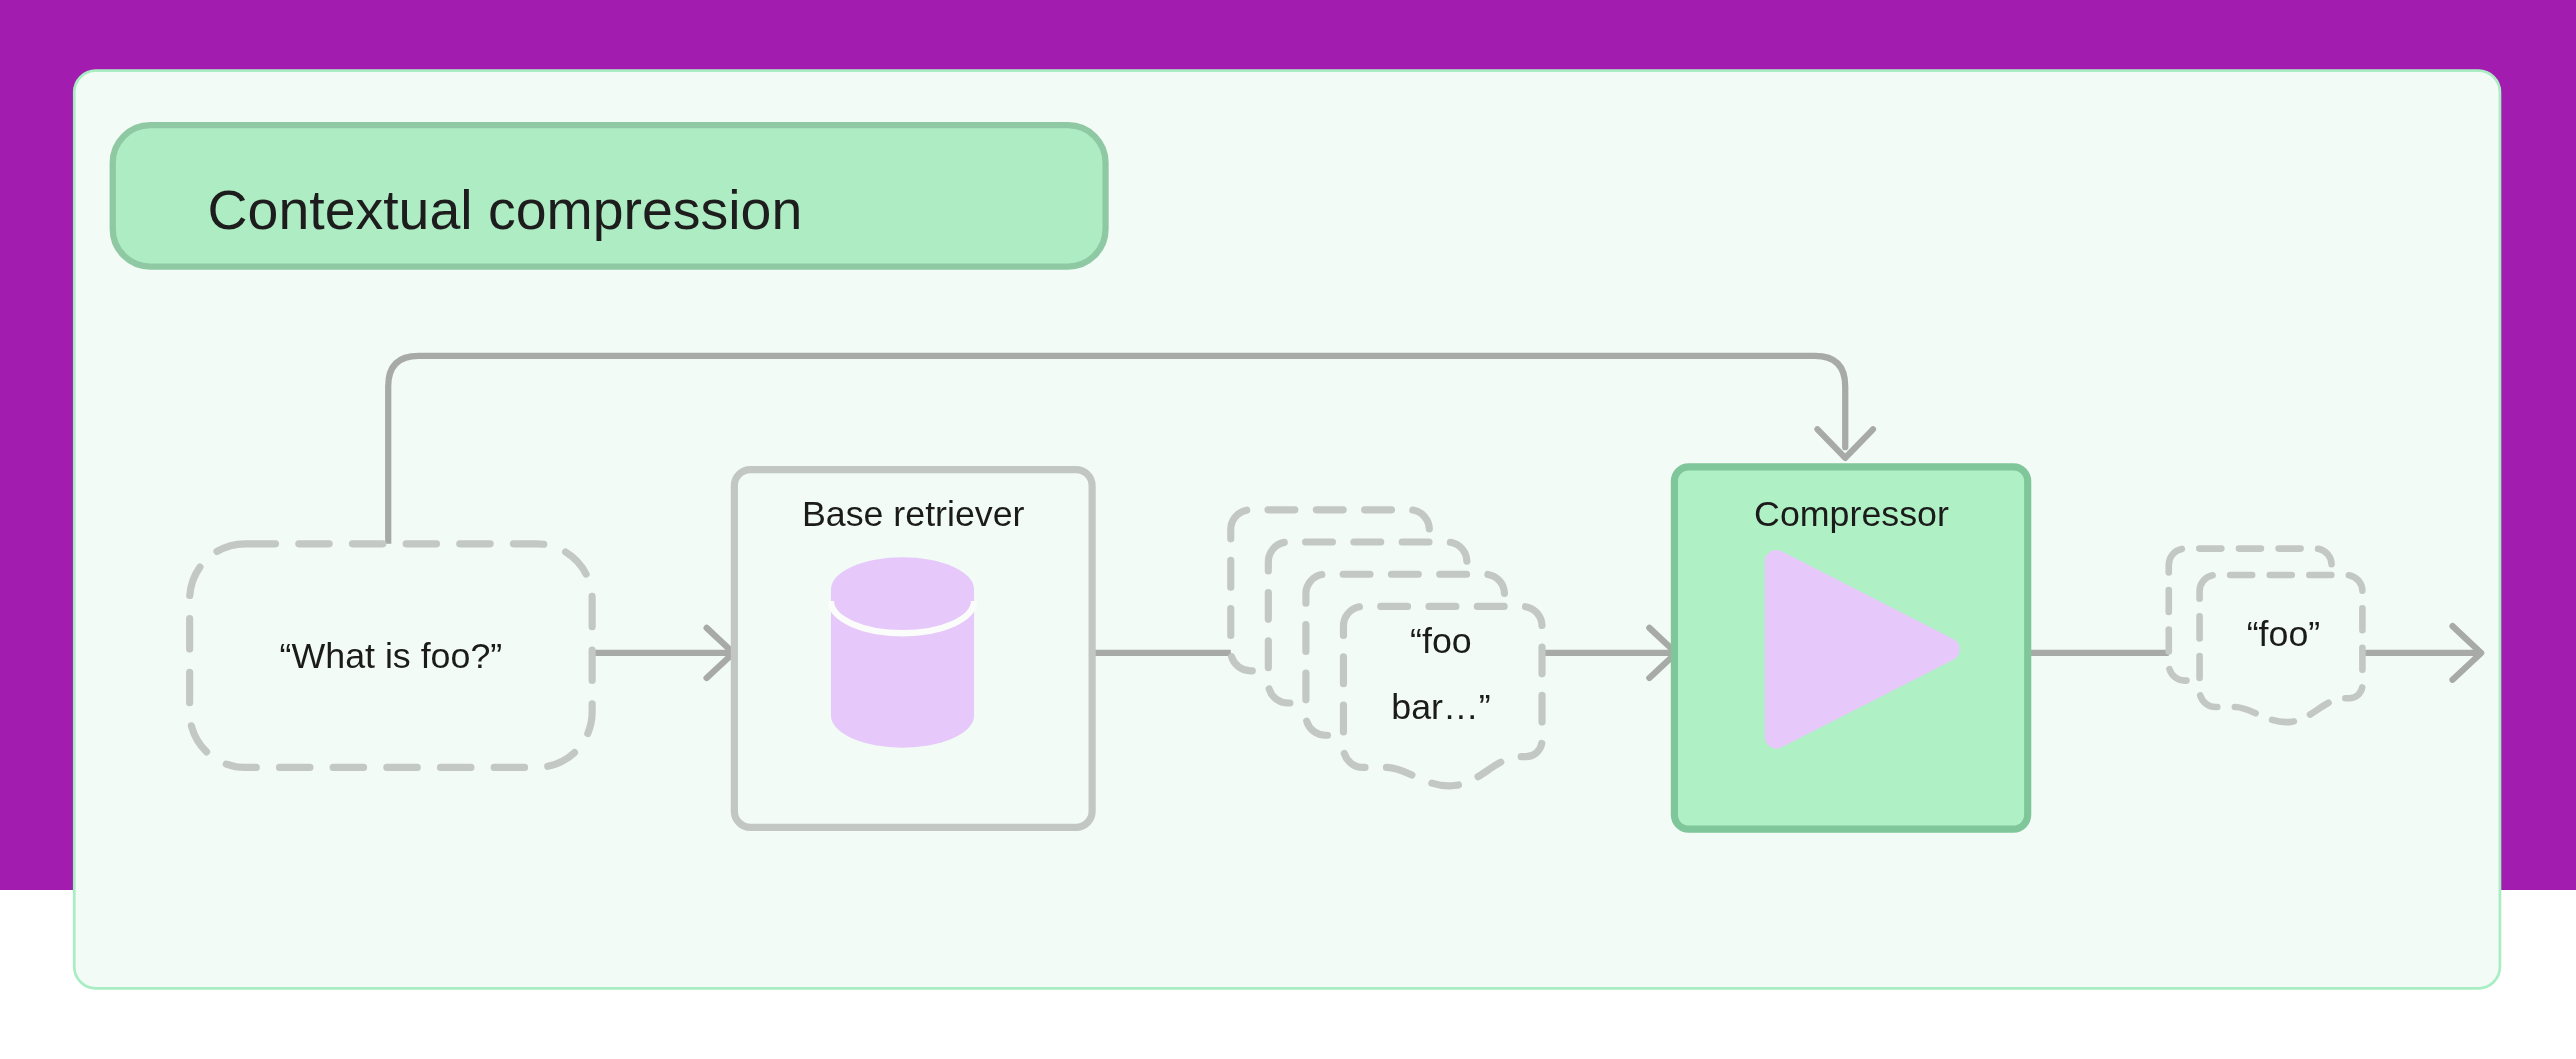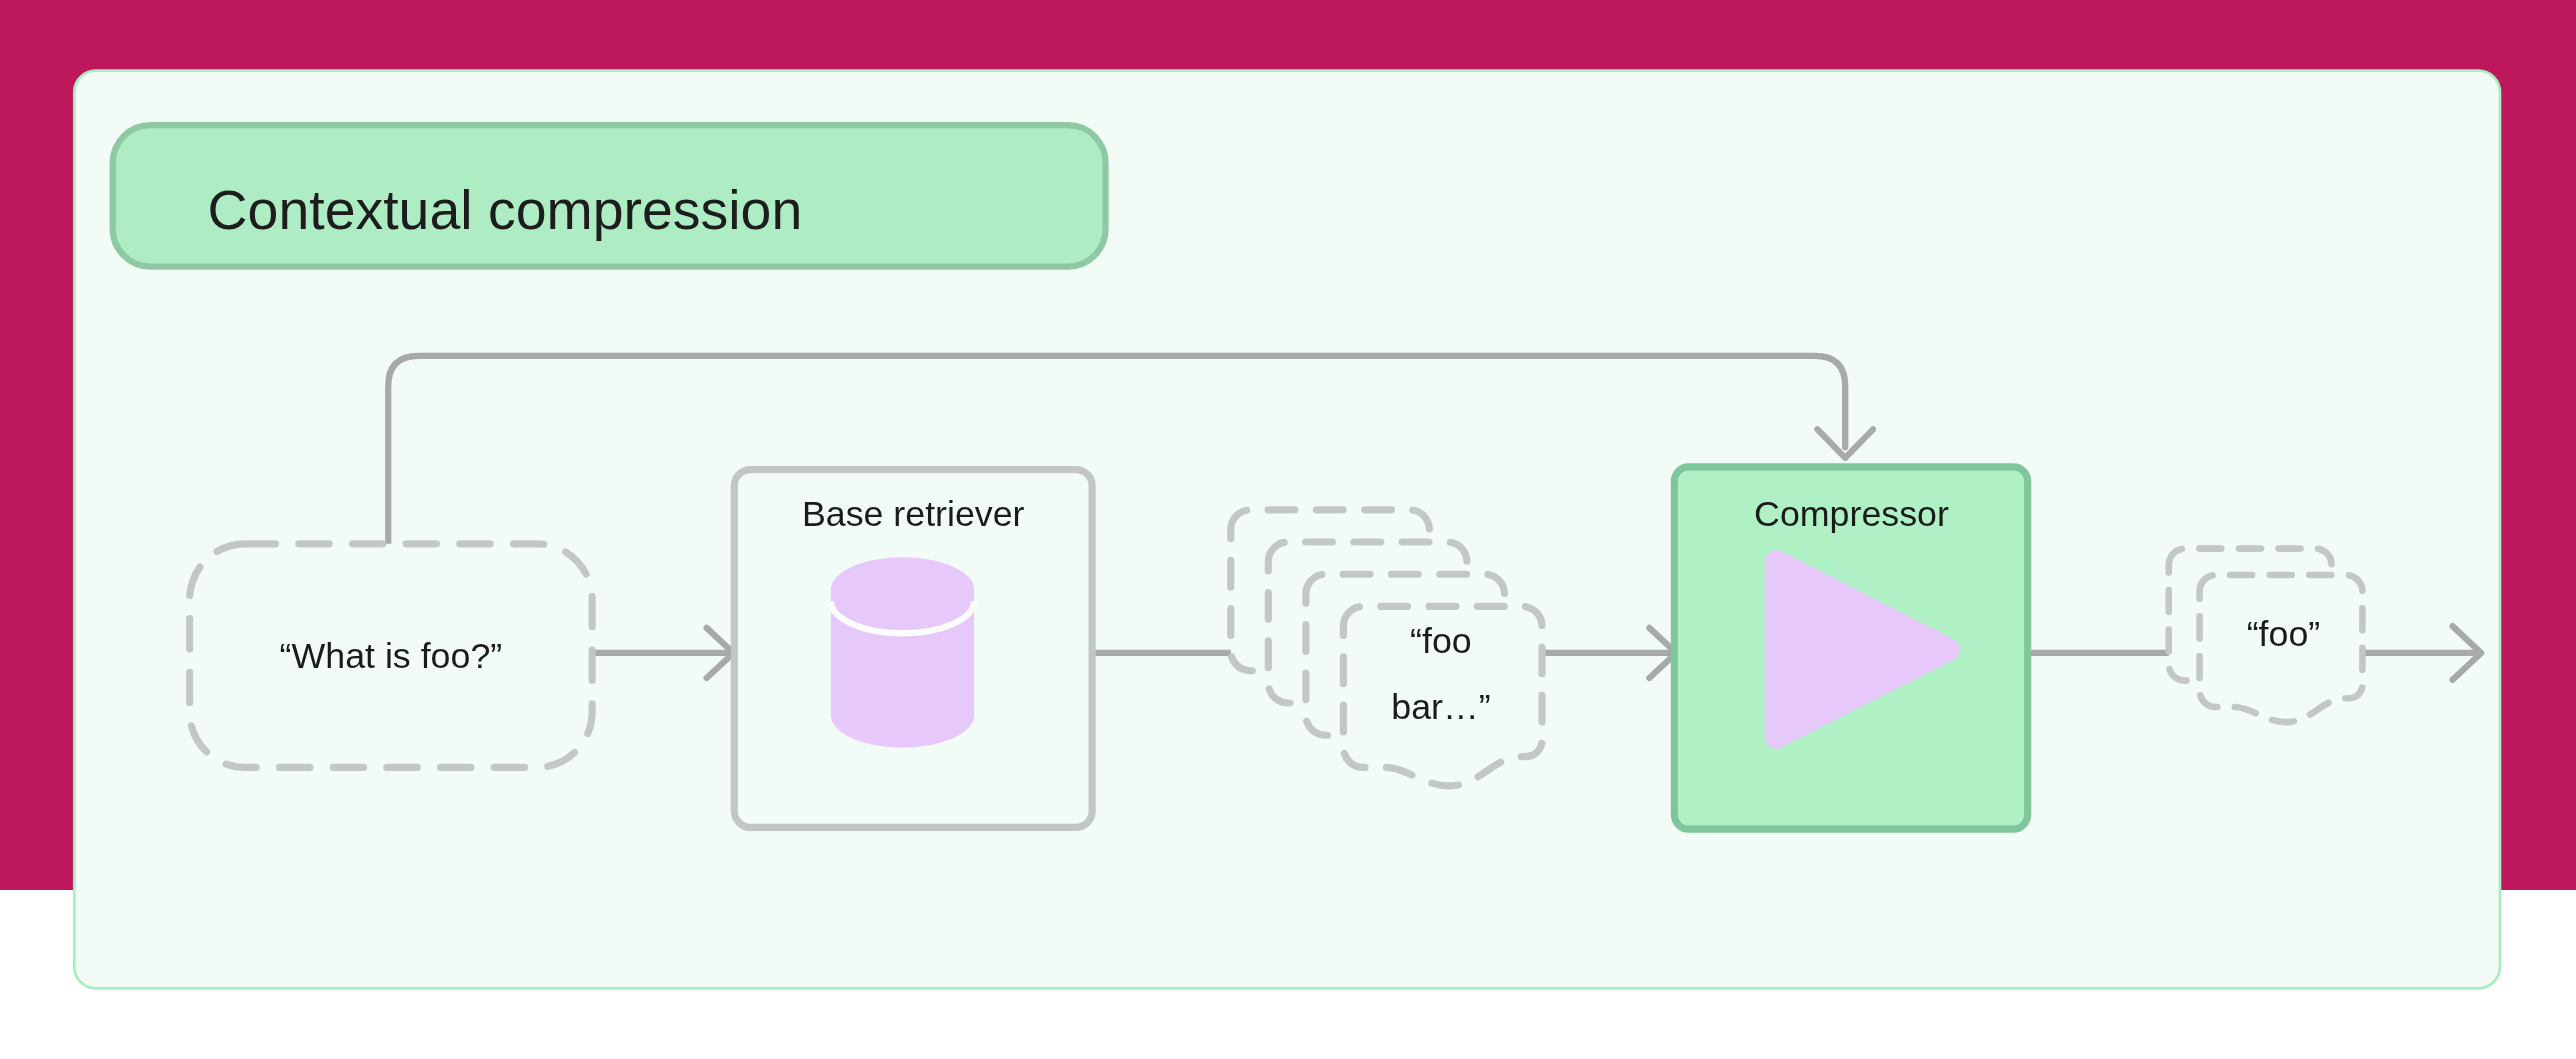--- a/index.html
+++ b/index.html
@@ -10,21 +10,21 @@
   body {
     width: 2576px;
     height: 1059px;
     font-family: "Liberation Sans", sans-serif;
     overflow: hidden;
   }
   #stage {
     position: relative;
     width: 2576px;
     height: 890px;
-    background: #be185d;
+    background: #a21caf;
   }
   svg#diagram {
     display: block;
     width: 2576px;
     height: 1059px;
   }
   .node-label {
     font-family: "Liberation Sans", sans-serif;
     font-size: 40px;
     fill: #1b1b1b;

